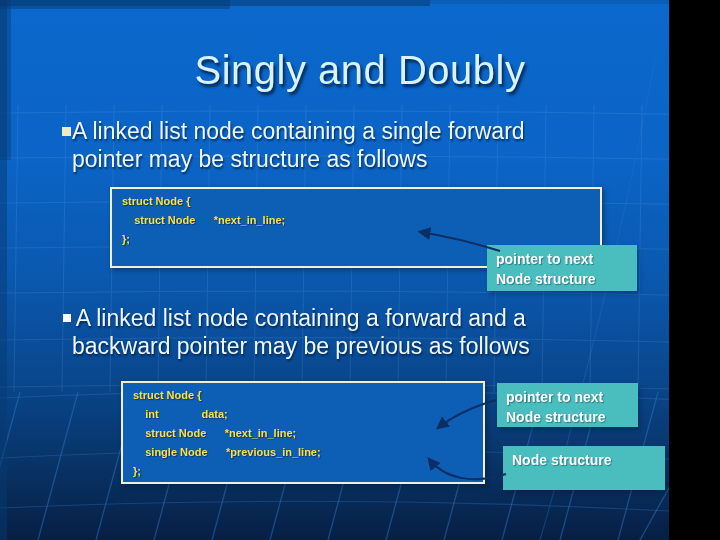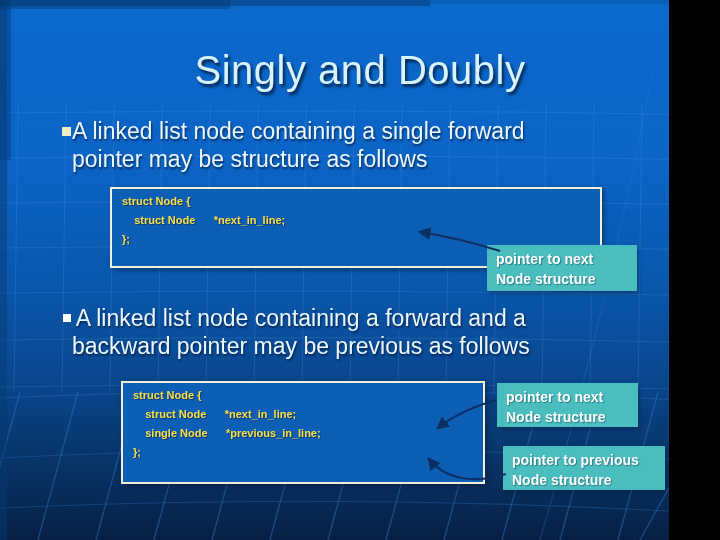--- a/index.html
+++ b/index.html
@@ -152,31 +152,31 @@
   </div>
 
   <span class="bullet-square sq2"></span>
   <div class="bullet-text bt2">
     <div>A linked list node containing a forward and a</div>
     <div>backward pointer may be previous as follows</div>
   </div>
 
   <div class="codebox code2">
     <div class="codeline">struct Node {</div>
+    <div class="codeline">    int              data;</div>
     <div class="codeline">    struct Node      *next_in_line;</div>
     <div class="codeline">    single Node      *previous_in_line;</div>
     <div class="codeline">};</div>
   </div>
 
   <div class="callout co2">
     <div>pointer to next</div>
     <div>Node structure</div>
   </div>
   <div class="callout co3">
-    <div>pointer to previous</div>
     <div>Node structure</div>
   </div>
 
   <svg class="arrows" width="720" height="540" viewBox="0 0 720 540">
     <defs>
       <marker id="ah" viewBox="0 0 10 10" refX="8" refY="5" markerWidth="6.5" markerHeight="6.5" orient="auto">
         <path d="M0,0 L10,5 L0,10 z" fill="#0c2f63"></path>
       </marker>
     </defs>
     <g stroke="#0c2f63" stroke-width="2" fill="none">

